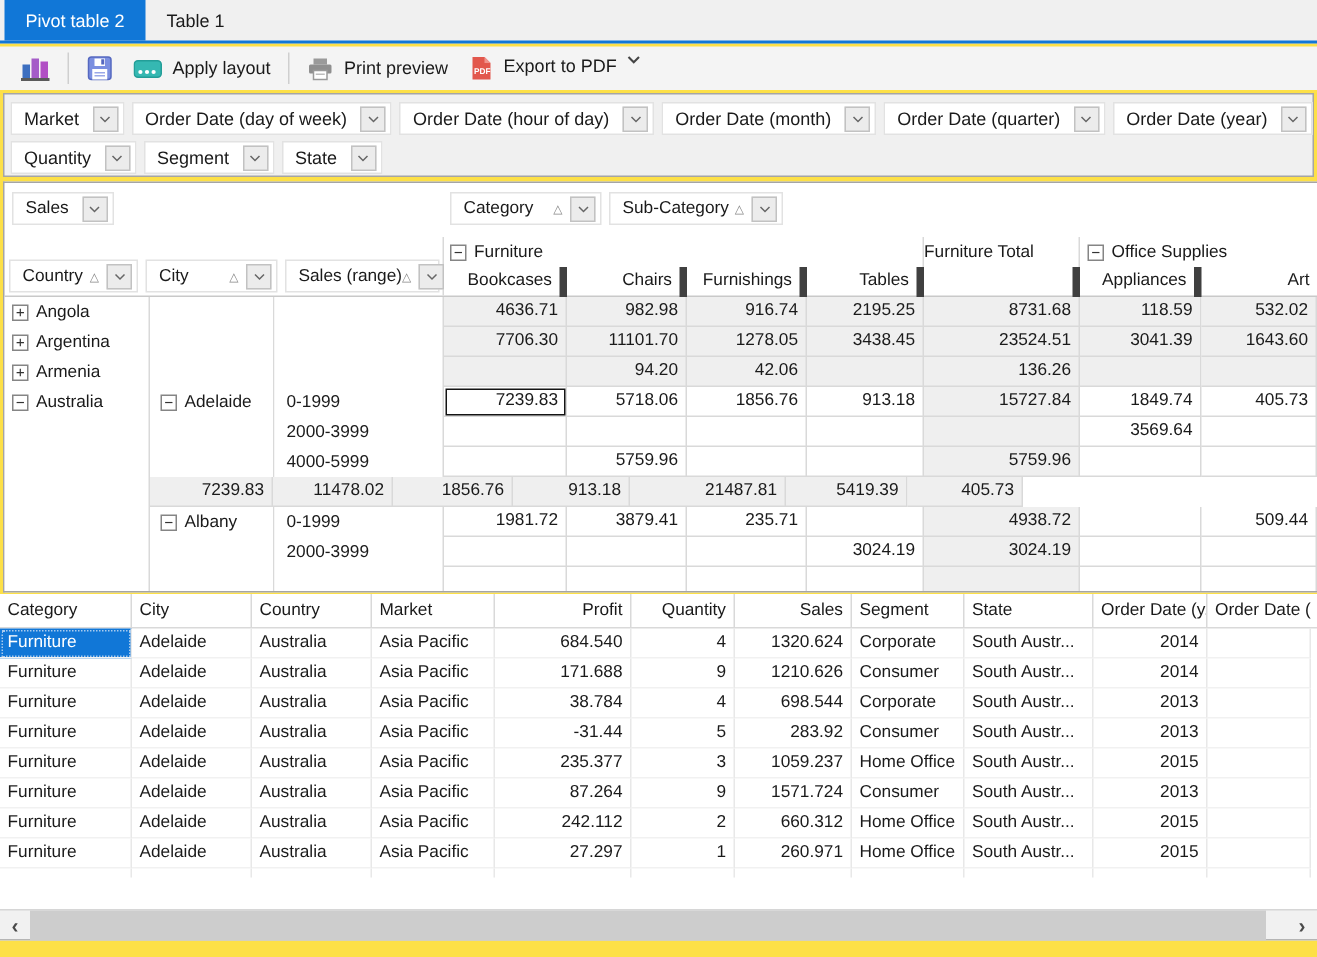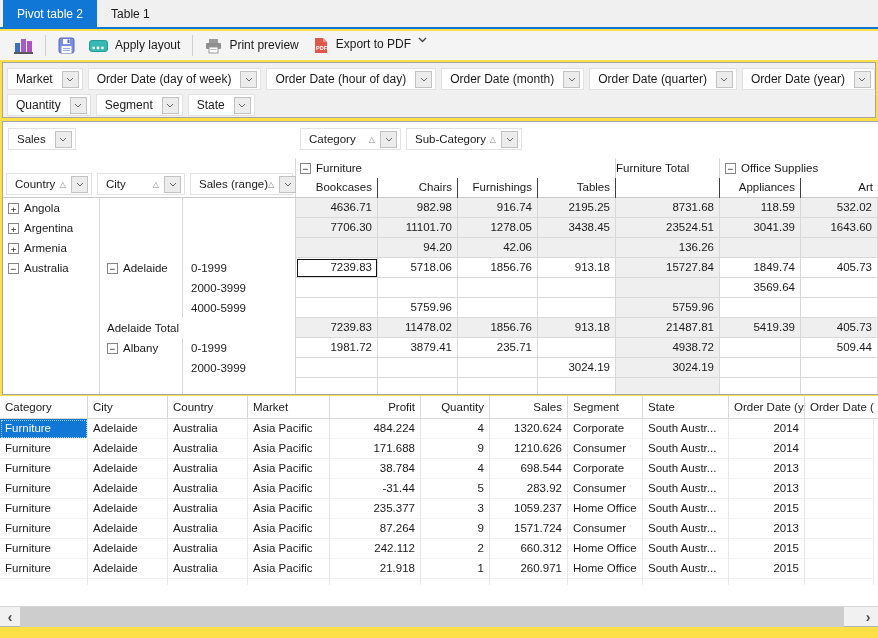--- a/index.html
+++ b/index.html
@@ -47,21 +47,21 @@
   .phead{display:flex;height:40px;border-bottom:1px solid #c9c9c9}
   .phl{width:293px;min-width:293px;border-right:1px solid #d9d9d9;position:relative}
   .rowchips{position:absolute;left:3px;bottom:2px;display:flex}
   .cw1{width:86px}.cw2{width:88px}.cw3{width:103px}.cw4{width:101px}.cw5{width:116px}
   .phr{flex:1}
   .grow{display:flex;height:20px}
   .gf{width:320px;display:flex;align-items:center;padding-left:4px;border-right:1px solid #d9d9d9}
   .gt{width:104px;text-align:left;padding-right:5px;border-right:1px solid #d9d9d9;line-height:20px;background:#fff}
   .go{flex:1;display:flex;align-items:center;padding-left:5px}
   .shead{display:flex;height:20px}
-  .sc{text-align:right;padding-right:5px;line-height:18px;border-right:1px solid #404040;overflow:hidden}
+  .sc{text-align:right;padding-right:5px;line-height:18px;border-right:5px solid #404040;overflow:hidden}
   .ka{width:82px}.kb{width:80px}.kc{width:80px}.kd{width:78px}.kt{width:104px}.ke{width:81px}
   .kf{width:77px;border-right:none}
   .pl{display:flex;height:20px}
   .pl .rh{border-right:1px solid #d9d9d9;display:flex;align-items:center;white-space:nowrap;overflow:hidden;background:#fff}
   .w1{width:97px;min-width:97px;padding-left:5px}
   .w2{width:83px;min-width:83px;padding-left:7px}
   .w3{width:113px;min-width:113px;padding-left:8px}
   .w23{width:196px;min-width:196px;padding-left:7px}
   .cell{border-right:1px solid #d9d9d9;border-bottom:1px solid #d9d9d9;text-align:right;
         padding-right:5px;line-height:19px;overflow:hidden}
@@ -413,21 +413,20 @@
       <div class="cell ka"></div>
       <div class="cell kb">5759.96</div>
       <div class="cell kc"></div>
       <div class="cell kd"></div>
       <div class="cell kt">5759.96</div>
       <div class="cell ke"></div>
       <div class="cell kf"></div>
     </div>
     <div class="pl sh">
       <div class="rh w1"></div>
-      <div class="rh w23">Adelaide Total</div>
       <div class="cell ka">7239.83</div>
       <div class="cell kb">11478.02</div>
       <div class="cell kc">1856.76</div>
       <div class="cell kd">913.18</div>
       <div class="cell kt">21487.81</div>
       <div class="cell ke">5419.39</div>
       <div class="cell kf">405.73</div>
     </div>
     <div class="pl">
       <div class="rh w1"></div>
@@ -482,21 +481,21 @@
       <div class="hc u7">Segment</div>
       <div class="hc u8">State</div>
       <div class="hc u9">Order Date (y...</div>
       <div class="hc u10">Order Date (...</div>
     </div>
     <div class="drow">
       <div class="cc u0 csel">Furniture</div>
       <div class="cc u1">Adelaide</div>
       <div class="cc u2">Australia</div>
       <div class="cc u3">Asia Pacific</div>
-      <div class="cc u4 r">484.224</div>
+      <div class="cc u4 r">684.540</div>
       <div class="cc u5 r">4</div>
       <div class="cc u6 r">1320.624</div>
       <div class="cc u7">Corporate</div>
       <div class="cc u8">South Austr...</div>
       <div class="cc u9 r">2014</div>
       <div class="cc u10"></div>
     </div>
     <div class="drow">
       <div class="cc u0">Furniture</div>
       <div class="cc u1">Adelaide</div>
@@ -573,21 +572,21 @@
       <div class="cc u7">Home Office</div>
       <div class="cc u8">South Austr...</div>
       <div class="cc u9 r">2015</div>
       <div class="cc u10"></div>
     </div>
     <div class="drow">
       <div class="cc u0">Furniture</div>
       <div class="cc u1">Adelaide</div>
       <div class="cc u2">Australia</div>
       <div class="cc u3">Asia Pacific</div>
-      <div class="cc u4 r">21.918</div>
+      <div class="cc u4 r">27.297</div>
       <div class="cc u5 r">1</div>
       <div class="cc u6 r">260.971</div>
       <div class="cc u7">Home Office</div>
       <div class="cc u8">South Austr...</div>
       <div class="cc u9 r">2015</div>
       <div class="cc u10"></div>
     </div>
     <div class="dfill">
       <div class="cc u0"></div>
         <div class="cc u1"></div>

